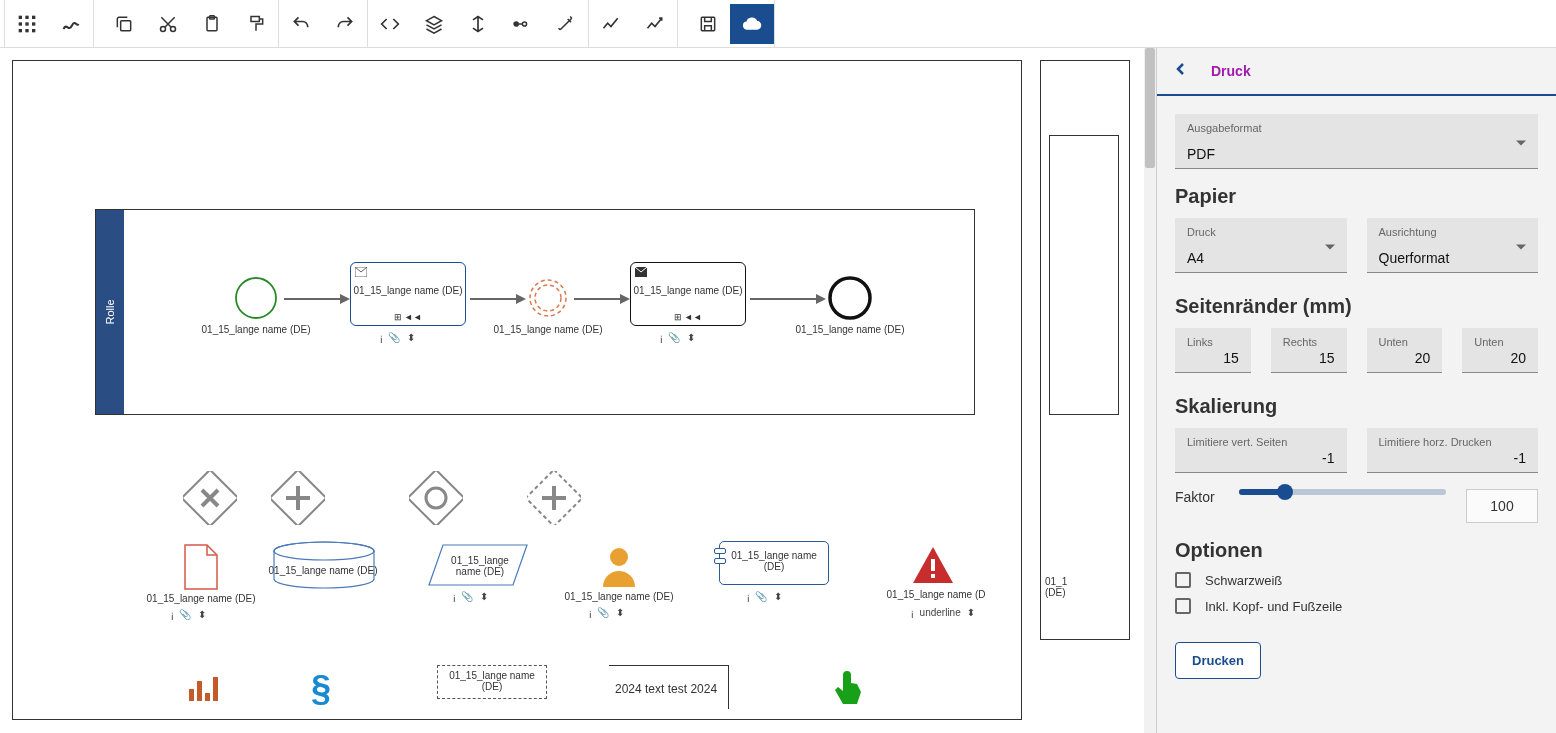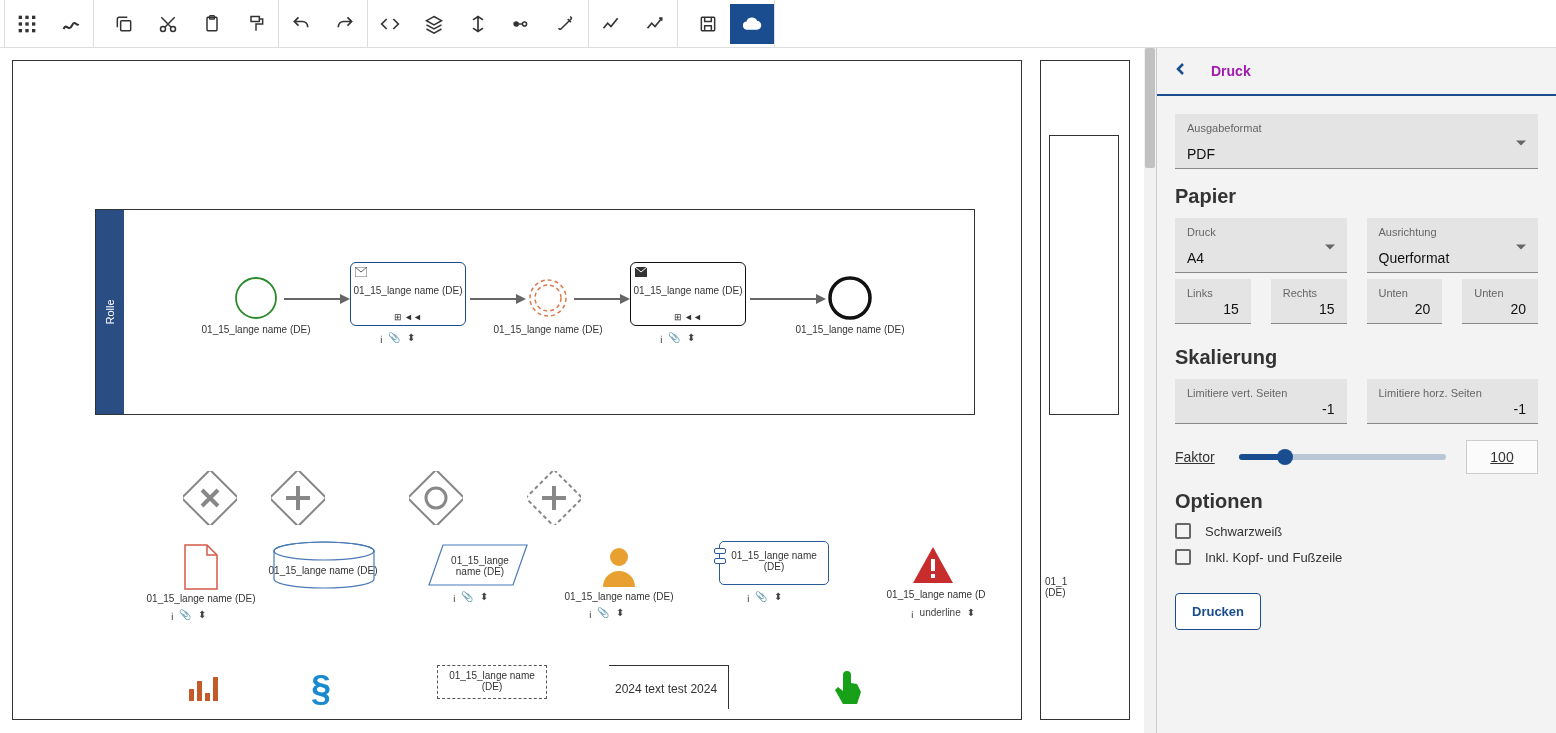--- a/index.html
+++ b/index.html
@@ -12,21 +12,21 @@
   .tbtn { width: 44px; height: 40px; display: flex; align-items: center; justify-content: center; cursor: pointer; background: #fff; }
   .tbtn svg { width: 20px; height: 20px; }
   .tbtn.active { background: #1a4d8f; }
   .tbtn.active svg { stroke: #fff; fill: #fff; }
   .tool-group-gap { margin-left: 8px; }
 
   
   .main { display: flex; height: 685px; }
   .canvas-wrap { flex: 1; background: #fff; padding: 12px; overflow: hidden; position: relative; }
   .canvas-page { border: 1px solid #333; width: 1010px; height: 660px; position: relative; background: #fff; }
-  .canvas-page2 { position: absolute; left: 1040px; top: 12px; border: 1px solid #333; width: 90px; height: 660px; background: #fff; overflow: hidden; }
+  .canvas-page2 { position: absolute; left: 1040px; top: 12px; border: 1px solid #333; width: 90px; height: 580px; background: #fff; overflow: hidden; }
 
   
   .sidebar { width: 400px; border-left: 1px solid #ccc; background: #f3f3f3; padding: 0; overflow-y: auto; }
   .side-header { display: flex; align-items: center; gap: 24px; padding: 14px 18px; border-bottom: 2px solid #1a4d8f; }
   .side-back { cursor: pointer; color: #1a4d8f; font-size: 16px; font-weight: bold; }
   .side-title { color: #a21caf; font-weight: bold; font-size: 14px; }
   .side-body { padding: 18px; }
   .section-label { color: #333; font-weight: bold; margin: 16px 0 10px 0; font-size: 20px; }
 
   .select-wrap { background: #e4e4e4; border-bottom: 1px solid #888; padding: 8px 12px 6px 12px; position: relative; margin-bottom: 6px; }
@@ -37,21 +37,21 @@
   .row { display: flex; gap: 20px; }
   .row > * { flex: 1; }
 
   .row4 { display: flex; gap: 20px; }
   .row4 > * { flex: 1; }
 
   .input-wrap { background: #e4e4e4; border-bottom: 1px solid #888; padding: 8px 12px 6px 12px; margin-bottom: 6px; }
   .input-wrap .floating-label { font-size: 11px; color: #666; }
   .input-wrap input { background: transparent; border: none; outline: none; font-size: 14px; color: #111; width: 100%; margin-top: 2px; text-align: right; }
 
-  .slider-row { display: flex; align-items: center; gap: 20px; margin-top: 10px; text-decoration: underline; }
+  .slider-row { display: flex; align-items: flex-start; gap: 20px; margin-top: 10px; }
   .slider-label { font-size: 14px; color: #333; width: 44px; }
   .slider { flex: 1; height: 6px; background: #b9c6d6; border-radius: 3px; position: relative; }
   .slider-fill { position: absolute; left: 0; top: 0; height: 100%; background: #1a4d8f; border-radius: 3px; width: 22%; }
   .slider-thumb { position: absolute; left: 22%; top: 50%; transform: translate(-50%, -50%); width: 16px; height: 16px; background: #1a4d8f; border-radius: 50%; }
   .slider-value { width: 72px; text-align: center; background: #fbfbfb; border: 1px solid #ccc; padding: 8px 4px; font-size: 14px; }
 
   .checkbox-row { display: flex; align-items: center; gap: 14px; margin: 10px 0; }
   .checkbox-row .cb { width: 16px; height: 16px; border: 2px solid #666; border-radius: 2px; }
 
   .primary-btn { border: 1px solid #1a4d8f; color: #1a4d8f; background: #fff; font-weight: bold; padding: 10px 16px; border-radius: 4px; cursor: pointer; font-size: 13px; margin-top: 18px; }
@@ -396,20 +396,21 @@
           <div class="value">A4</div>
           <span class="caret"><span class="caret-icon"></span></span>
         </div>
         <div class="select-wrap">
           <div class="floating-label">Ausrichtung</div>
           <div class="value">Querformat</div>
           <span class="caret"><span class="caret-icon"></span></span>
         </div>
       </div>
 
+      <div class="section-label">Seitenränder (mm)</div>
       <div class="row4">
         <div class="input-wrap">
           <div class="floating-label">Links</div>
           <input type="text" value="15" style="">
         </div>
         <div class="input-wrap">
           <div class="floating-label">Rechts</div>
           <input type="text" value="15" style="">
         </div>
         <div class="input-wrap">
@@ -422,21 +423,21 @@
         </div>
       </div>
 
       <div class="section-label">Skalierung</div>
       <div class="row">
         <div class="input-wrap">
           <div class="floating-label">Limitiere vert. Seiten</div>
           <input type="text" value="-1" style="">
         </div>
         <div class="input-wrap">
-          <div class="floating-label">Limitiere horz. Seiten</div>
+          <div class="floating-label">Limitiere horz. Drucken</div>
           <input type="text" value="-1" style="">
         </div>
       </div>
 
       <div class="slider-row">
         <div class="slider-label">Faktor</div>
         <div class="slider">
           <div class="slider-fill"></div>
           <div class="slider-thumb"></div>
         </div>

